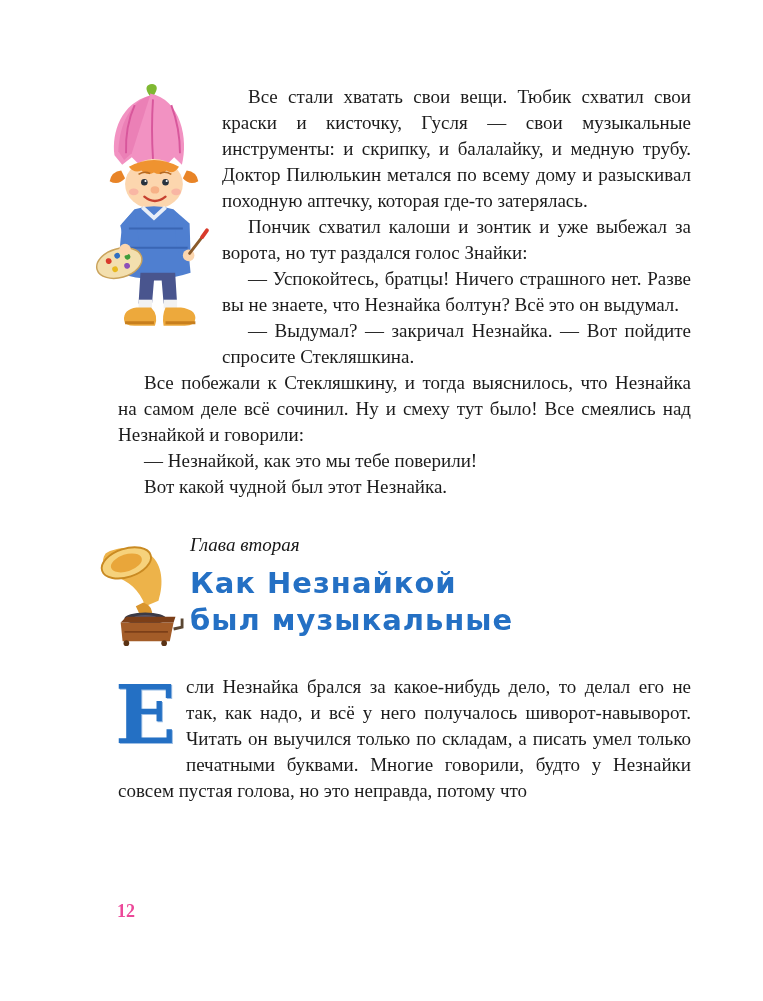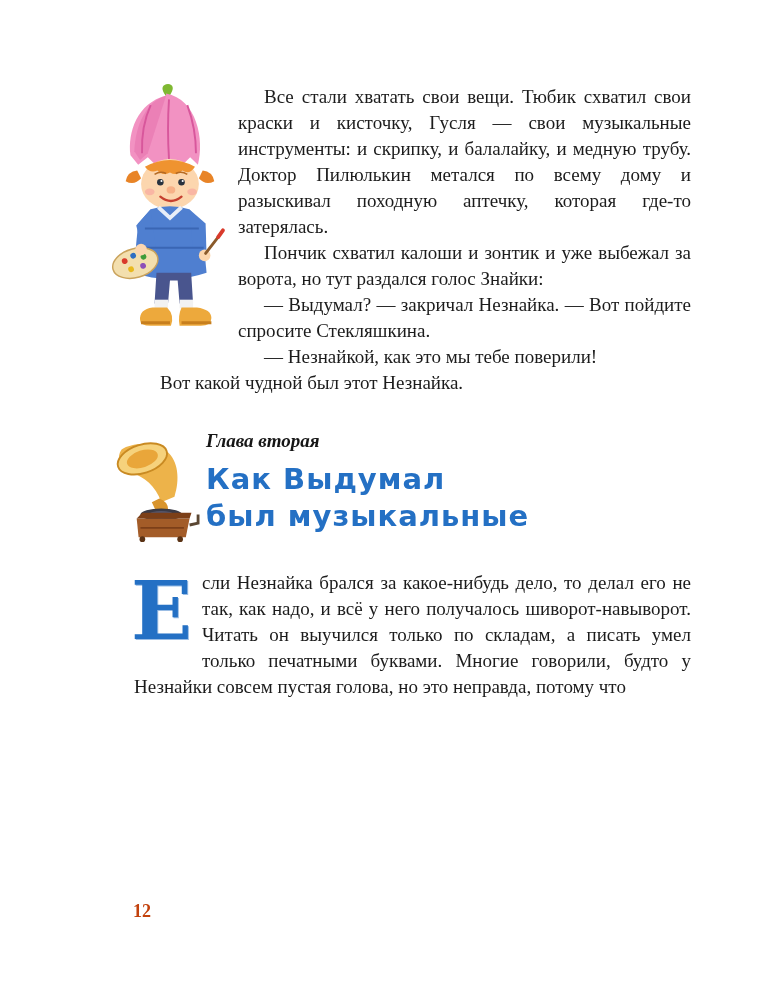--- a/index.html
+++ b/index.html
@@ -8,21 +8,20 @@
     background:#ffffff;
     font-family:"Liberation Serif", serif;
     color:#1c1c1c;
     position:relative;
     overflow:hidden;
   }
   .page {
     position:absolute; inset:0;
     padding:84px 72px 0 118px;
     overflow:hidden;
-    margin-left:16px;
   }
   
   .body-text p {
     font-size:19px;
     line-height:26px;
     text-align:justify;
     text-indent:26px;
   }
   .char-illo {
     float:left;
@@ -39,21 +38,21 @@
     padding-left:72px;
     min-height:116px;
   }
   .gramophone {
     position:absolute; left:-22px; top:10px;
     width:90px; height:102px;
   }
   .gramophone svg { width:100%; height:100%; display:block; }
   .chapter-label {
     font-size:19px;
-    font-weight:bold;
+    font-weight:normal;
     font-style:italic;
     color:#161616;
   }
   .chapter-title {
     margin-top:9px;
     font-family:"DejaVu Sans", sans-serif;
     font-weight:bold;
     font-size:29px;
     line-height:37px;
     letter-spacing:1px;
@@ -78,21 +77,21 @@
     color:#2470c4;
     margin:3px 10px 0 -3px;
     text-shadow:1px 1px 0 #9bbde4;
   }
 
   .folio {
     position:absolute;
     left:117px; top:901px;
     font-size:18px;
     font-weight:bold;
-    color:#c2410c;
+    color:#ec4899;
     background:#ffffff;
     padding:0 3px 0 0;
   }
 </style>
 </head>
 <body>
 
 <div class="page">
 
   <div class="body-text">
@@ -148,21 +147,23 @@
         <rect x="76" y="226" width="14" height="9" fill="#f2f2f2"></rect>
 
         <path d="M48 234 q-14 2 -13 13 q0 6 11 6 l21 0 q4 -11 -4 -19 z" fill="#eda93c"></path>
         <path d="M78 234 q-4 9 -2 19 l22 0 q11 0 11 -8 q0 -9 -15 -11 z" fill="#eda93c"></path>
         <path d="M36 250 h30 M78 250 h31" stroke="#c77f1e" stroke-width="3"></path>
       </svg>
     </div>
 
     <p>Все стали хватать свои вещи. Тюбик схватил свои краски и кисточку, Гусля — свои музыкальные инструменты: и скрипку, и балалайку, и медную трубу. Доктор Пилюлькин метался по всему дому и разыскивал походную аптечку, которая где-то затерялась.</p>
     <p>Пончик схватил калоши и зонтик и уже выбежал за ворота, но тут раздался голос Знайки:</p>
+    <p>— Успокойтесь, братцы! Ничего страшного нет. Разве вы не знаете, что Незнайка болтун? Всё это он выдумал.</p>
     <p>— Выдумал? — закричал Незнайка. — Вот пойдите спросите Стекляшкина.</p>
+    <p>Все побежали к Стекляшкину, и тогда выяснилось, что Незнайка на самом деле всё сочинил. Ну и смеху тут было! Все смеялись над Незнайкой и говорили:</p>
     <p>— Незнайкой, как это мы тебе поверили!</p>
     <p>Вот какой чудной был этот Незнайка.</p>
   </div>
 
   <div class="chapter">
     <div class="gramophone">
       <svg viewBox="0 0 95 108" xmlns="http://www.w3.org/2000/svg">
 
         <path d="M52 66 C46 48 34 40 20 34 C8 28 4 18 10 10 C22 2 46 2 58 12 C70 22 72 42 66 60 z" fill="#edb34a"></path>
         <ellipse cx="32" cy="20" rx="27" ry="15" transform="rotate(-18 32 20)" fill="#f6d27c" stroke="#c98a22" stroke-width="2"></ellipse>
@@ -178,21 +179,21 @@
         <path d="M30 93 h46" stroke="#7c3f18" stroke-width="2"></path>
 
         <path d="M82 90 l9 -2 0 -9" stroke="#5a4632" stroke-width="3" fill="none"></path>
 
         <circle cx="32" cy="105" r="3" fill="#5a3214"></circle>
         <circle cx="72" cy="105" r="3" fill="#5a3214"></circle>
       </svg>
     </div>
     <div class="chapter-label">Глава вторая</div>
     <div class="chapter-title">
-      <div>Как Выдумал</div>
+      <div>Как Незнайкой</div>
       <div>был музыкальные</div>
     </div>
   </div>
 
   <div class="section2">
     <p class="opening">
       <span class="dropcap">Е</span><span>сли Незнайка брался за какое-нибудь дело, то делал его не так, как надо, и всё у него получалось шиворот-навыворот. Читать он выучился только по складам, а писать умел только печатными буквами. Многие говорили, будто у Незнайки совсем пустая голова, но это неправда, потому что</span>
     </p>
   </div>
 

